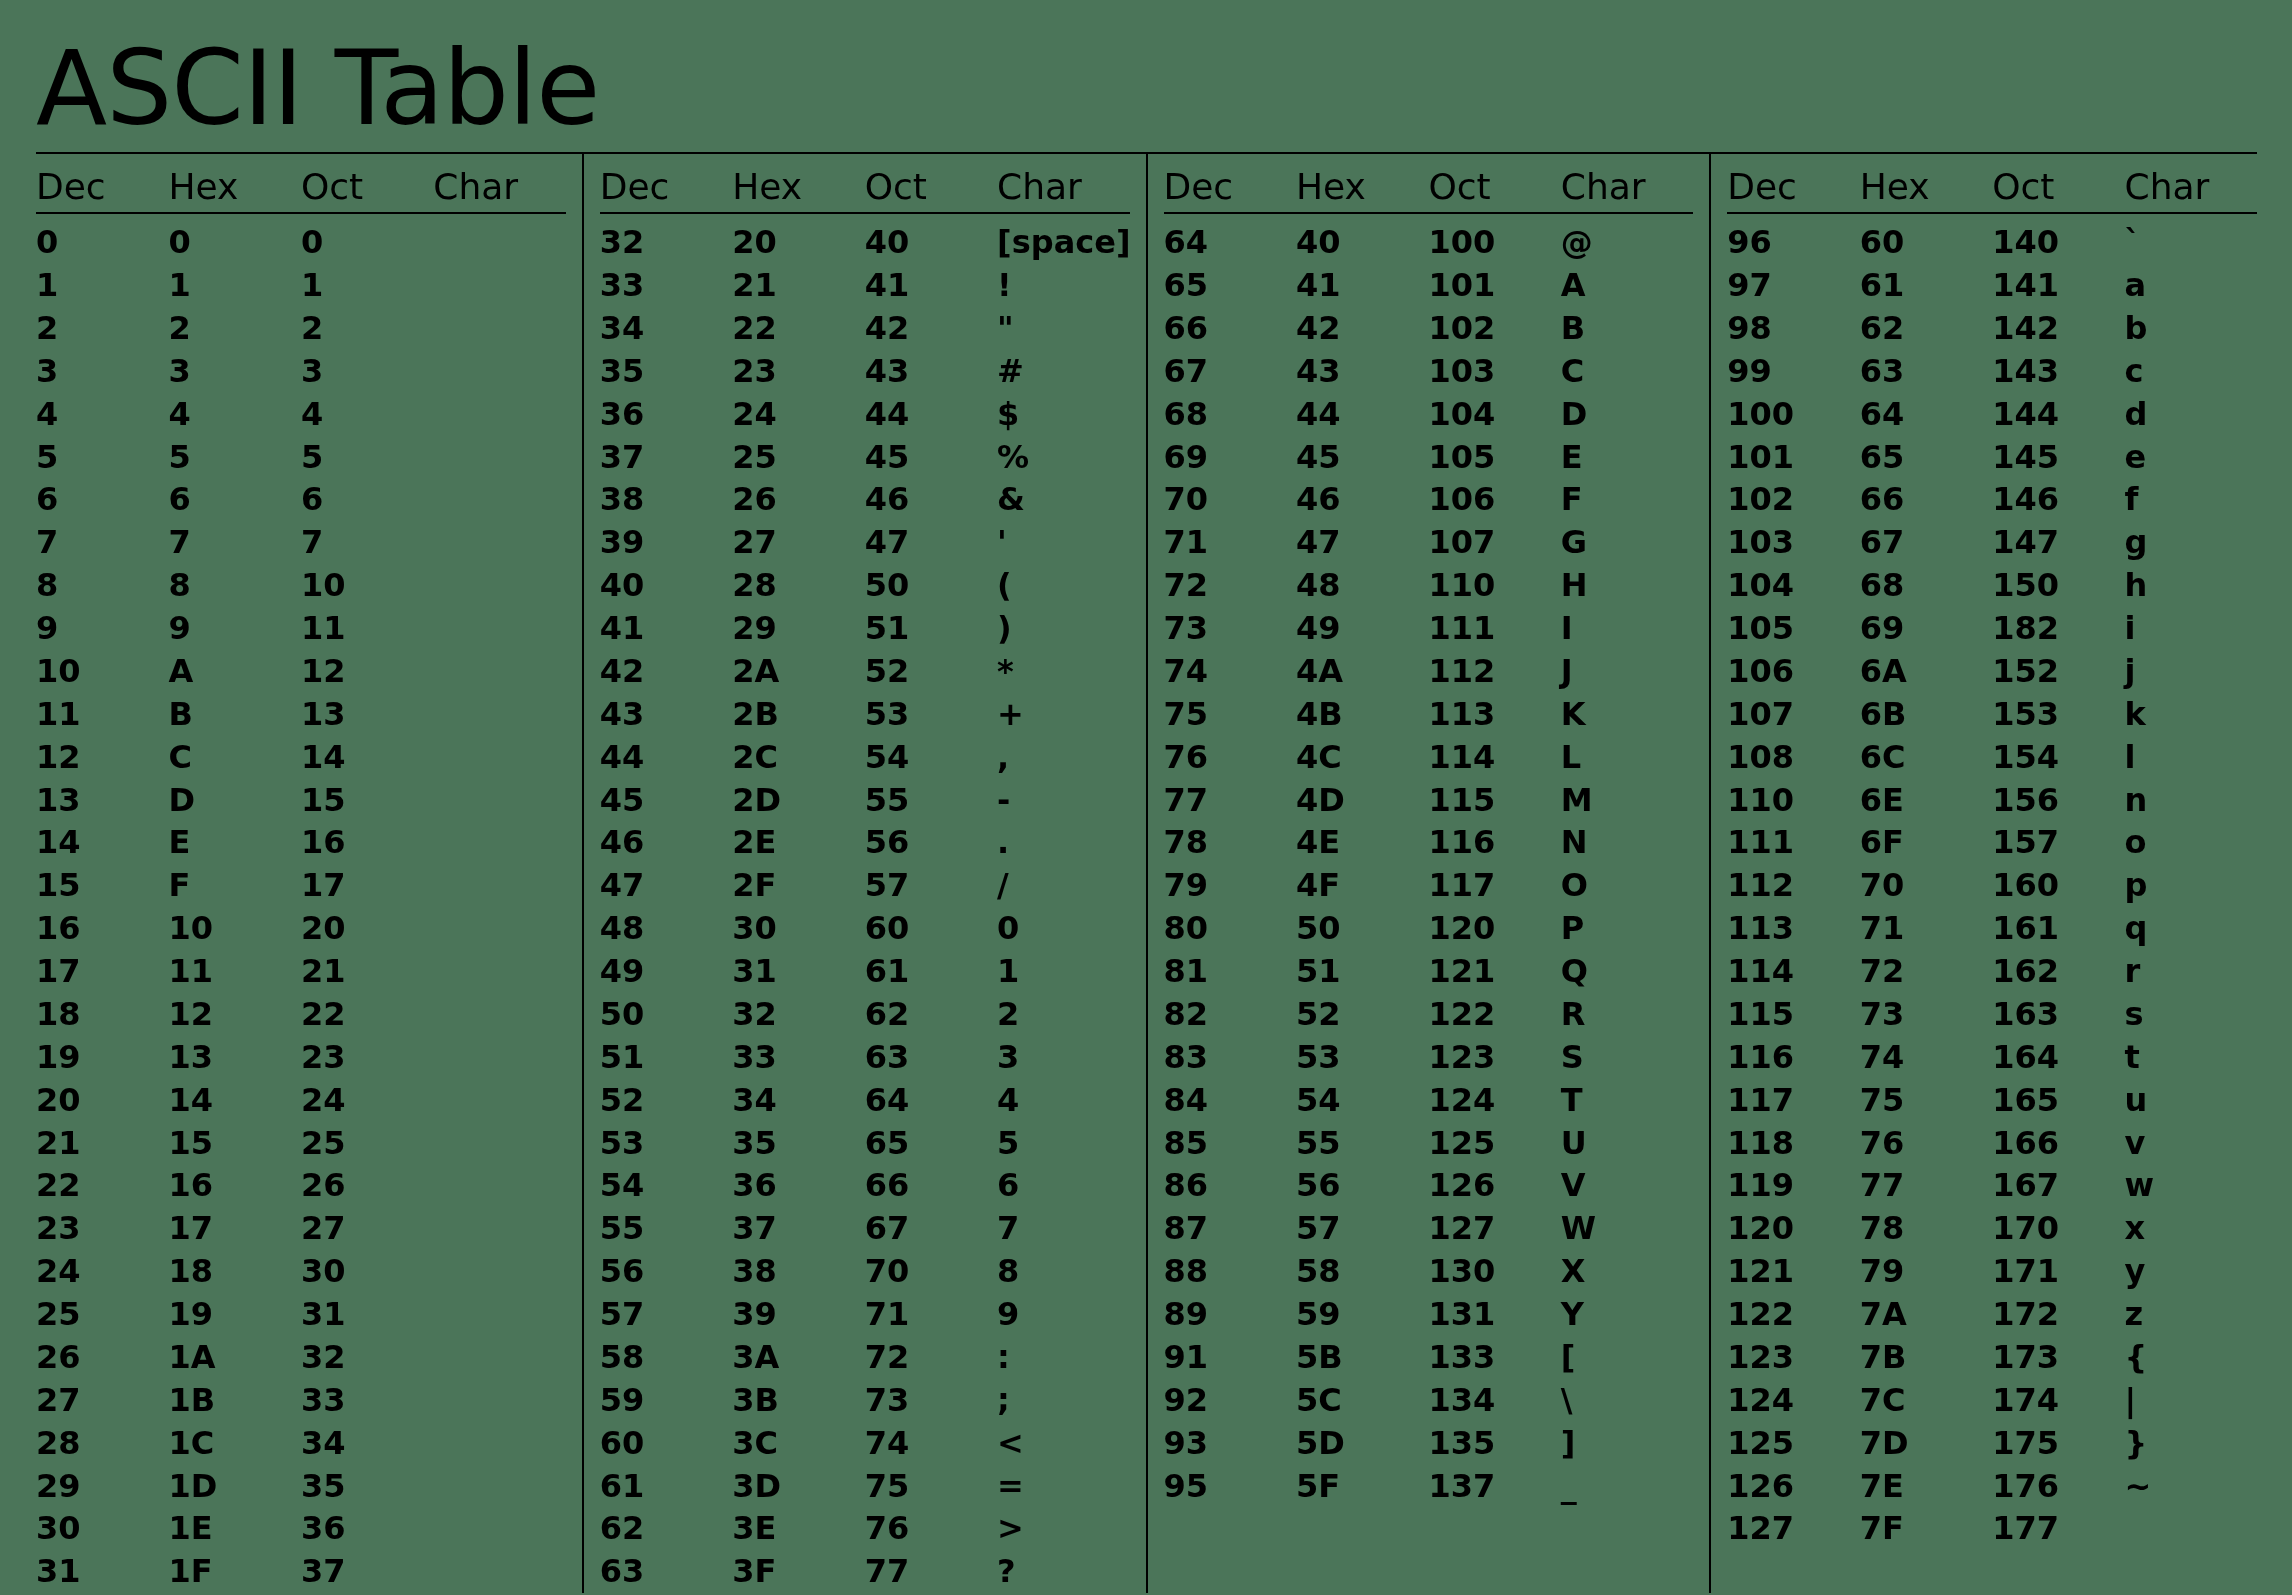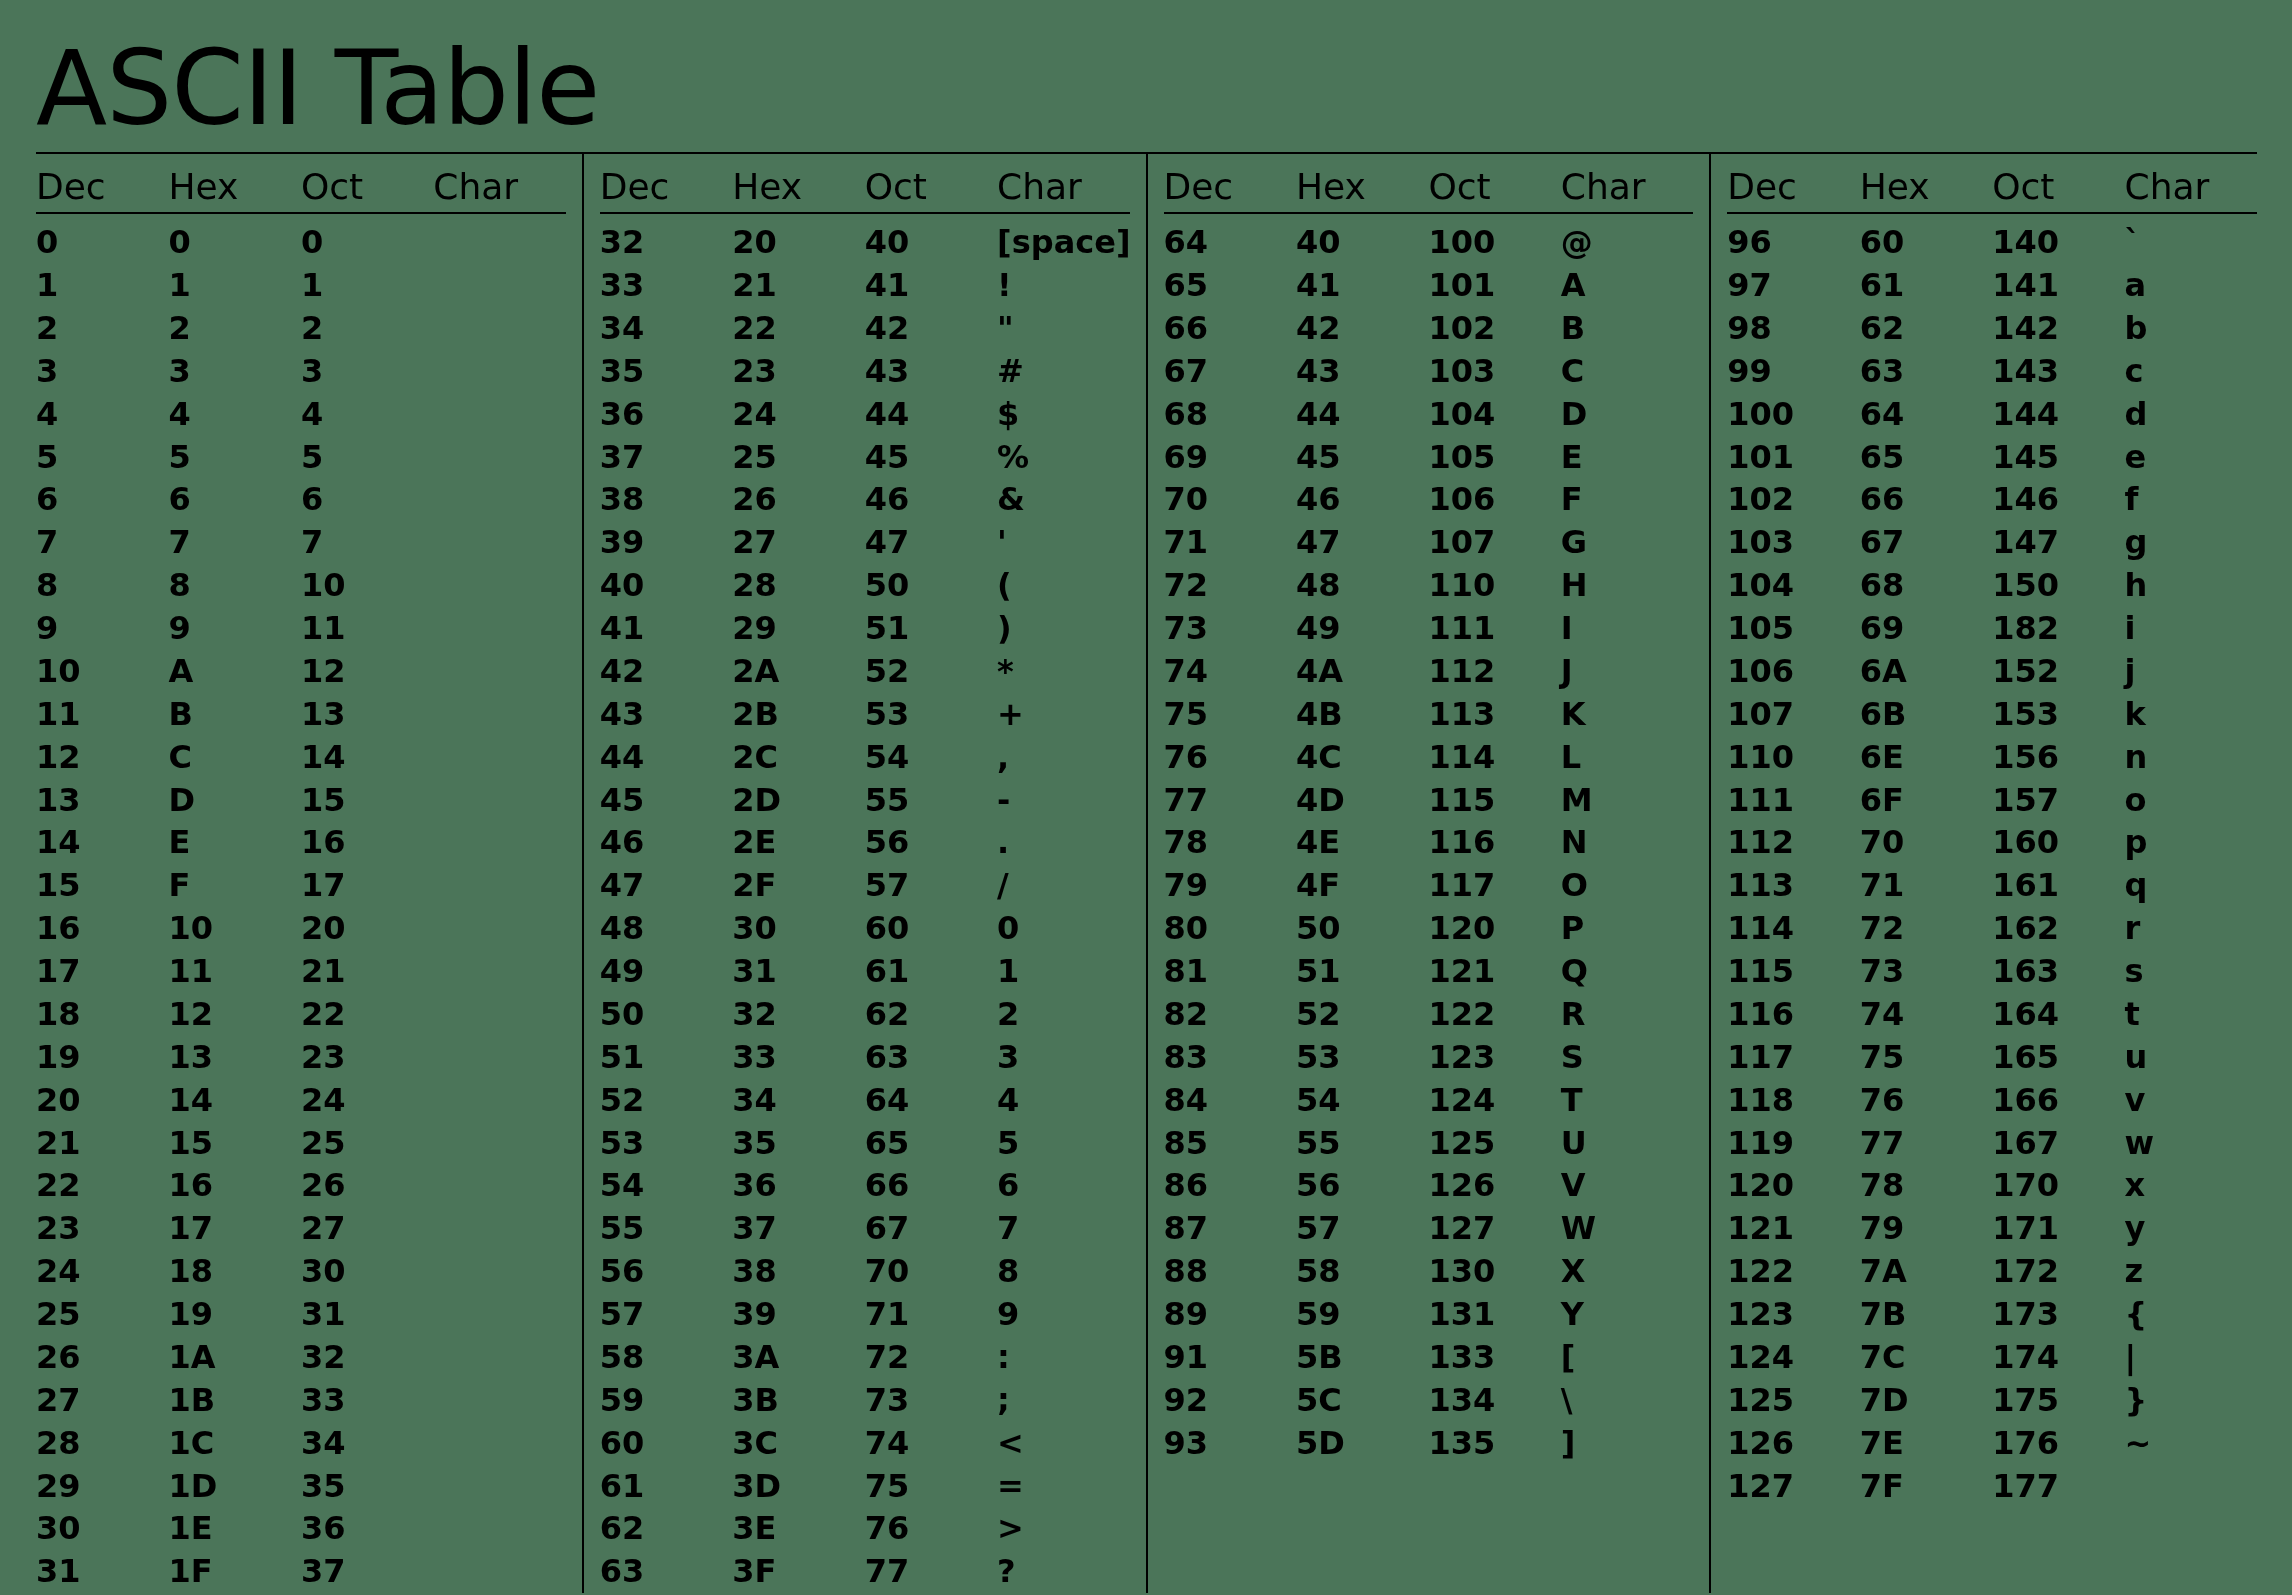--- a/index.html
+++ b/index.html
@@ -647,20 +647,26 @@
             <div class="c-hex">5C</div>
             <div class="c-oct">134</div>
             <div class="c-chr">\</div>
           </div>
           <div class="row">
             <div class="c-dec">93</div>
             <div class="c-hex">5D</div>
             <div class="c-oct">135</div>
             <div class="c-chr">]</div>
           </div>
+          <div class="row">
+            <div class="c-dec">95</div>
+            <div class="c-hex">5F</div>
+            <div class="c-oct">137</div>
+            <div class="c-chr">_</div>
+          </div>
         </div>
       </div>
       <div class="block">
         <div class="hdr">
           <div class="c-dec">Dec</div>
           <div class="c-hex">Hex</div>
           <div class="c-oct">Oct</div>
           <div class="c-chr">Char</div>
         </div>
         <div class="rows">
@@ -730,20 +736,26 @@
             <div class="c-oct">152</div>
             <div class="c-chr">j</div>
           </div>
           <div class="row">
             <div class="c-dec">107</div>
             <div class="c-hex">6B</div>
             <div class="c-oct">153</div>
             <div class="c-chr">k</div>
           </div>
           <div class="row">
+            <div class="c-dec">108</div>
+            <div class="c-hex">6C</div>
+            <div class="c-oct">154</div>
+            <div class="c-chr">l</div>
+          </div>
+          <div class="row">
             <div class="c-dec">110</div>
             <div class="c-hex">6E</div>
             <div class="c-oct">156</div>
             <div class="c-chr">n</div>
           </div>
           <div class="row">
             <div class="c-dec">111</div>
             <div class="c-hex">6F</div>
             <div class="c-oct">157</div>
             <div class="c-chr">o</div>

